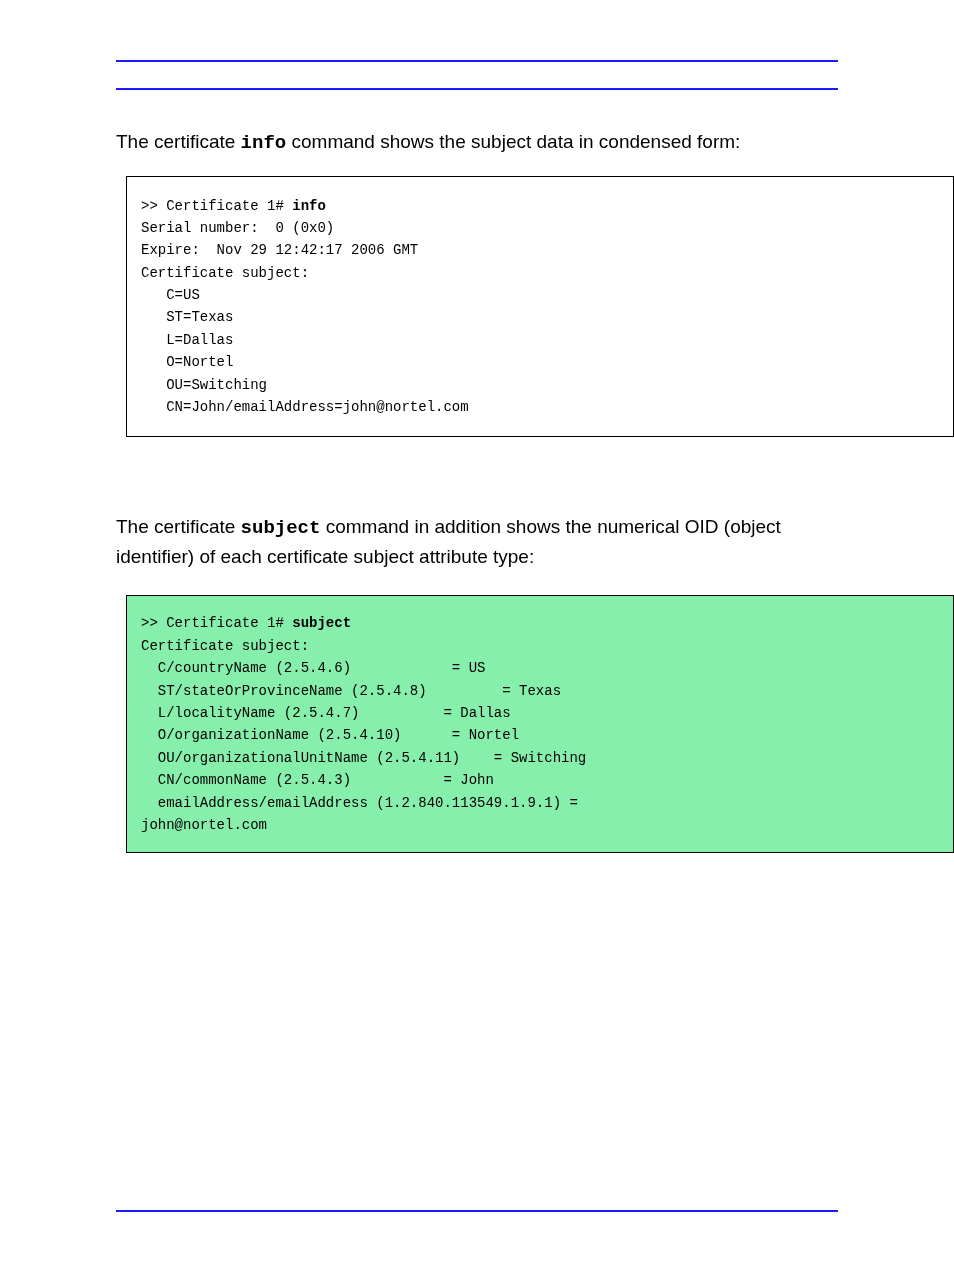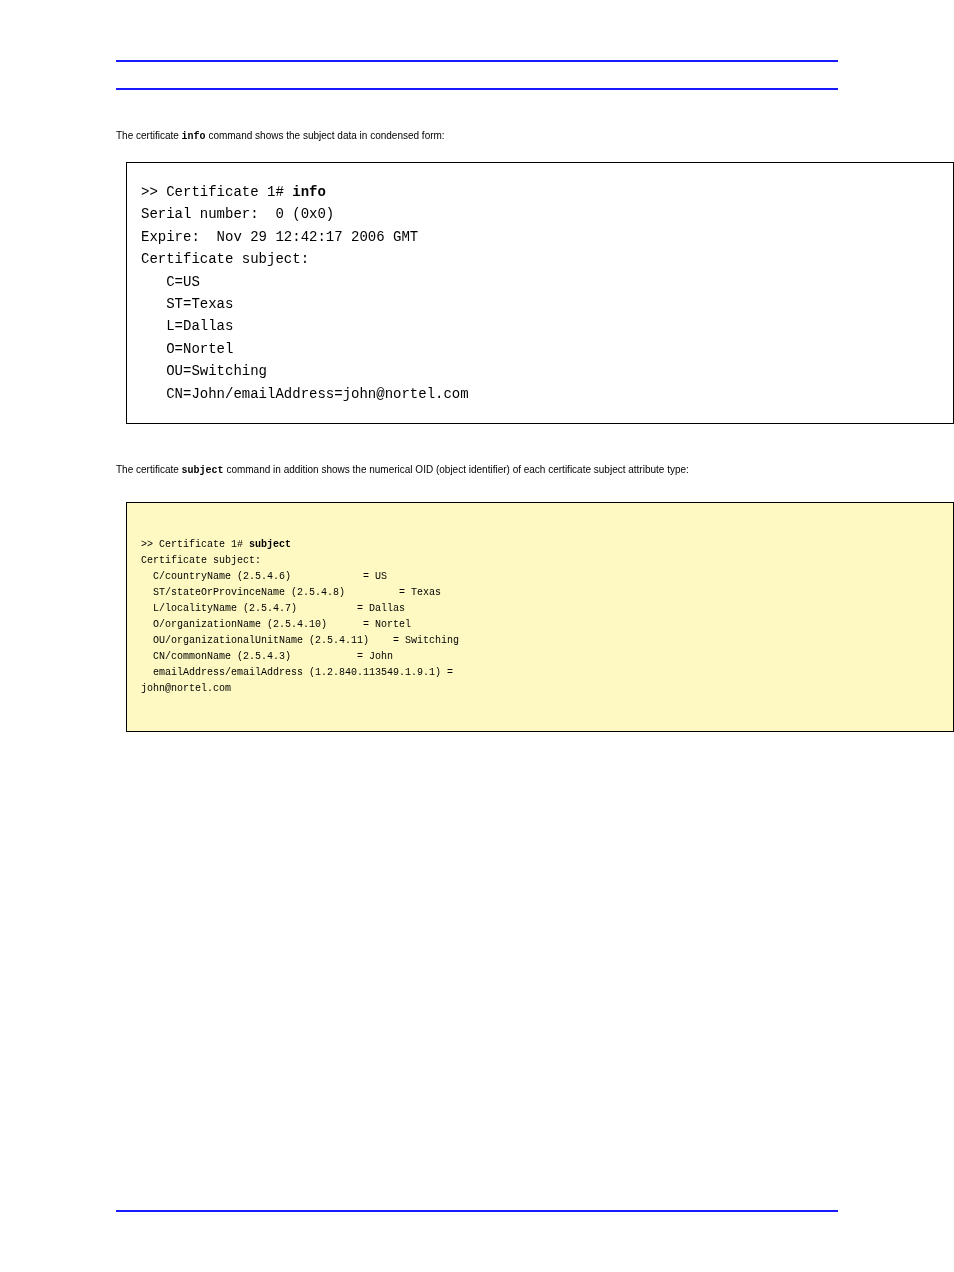--- a/index.html
+++ b/index.html
@@ -31,21 +31,21 @@
       color: #000;
       margin-bottom: 12px;
     }
     .title-line {
       height: 2px;
       background: #1a1aff;
       width: 100%;
     }
     .content {
       padding: 38px 116px 0 116px;
-      font-size: 10px;
+      font-size: 19px;
       line-height: 1.5;
     }
     .para {
       margin-bottom: 18px;
       color: #000;
     }
     .para2 {
       margin-bottom: 24px;
       color: #000;
     }
@@ -54,31 +54,32 @@
       font-weight: bold;
     }
     .codebox {
       border: 1px solid #000;
       padding: 18px 14px;
       font-family: "Courier New", Courier, monospace;
       font-size: 14px;
       line-height: 1.6;
       white-space: pre;
       margin-left: 126px;
+      margin-bottom: 38px;
       background: white;
     }
     .codebox2 {
       border: 1px solid #000;
-      padding: 34px 14px;
+      padding: 16px 14px;
       font-family: "Courier New", Courier, monospace;
-      font-size: 10px;
+      font-size: 14px;
       line-height: 1.6;
       white-space: pre;
       margin-left: 126px;
-      background: #fef9c3;
+      background: #86efac;
     }
     .bold {
       font-weight: bold;
     }
     .footer {
       position: absolute;
       bottom: 50px;
       left: 116px;
       right: 116px;
     }

